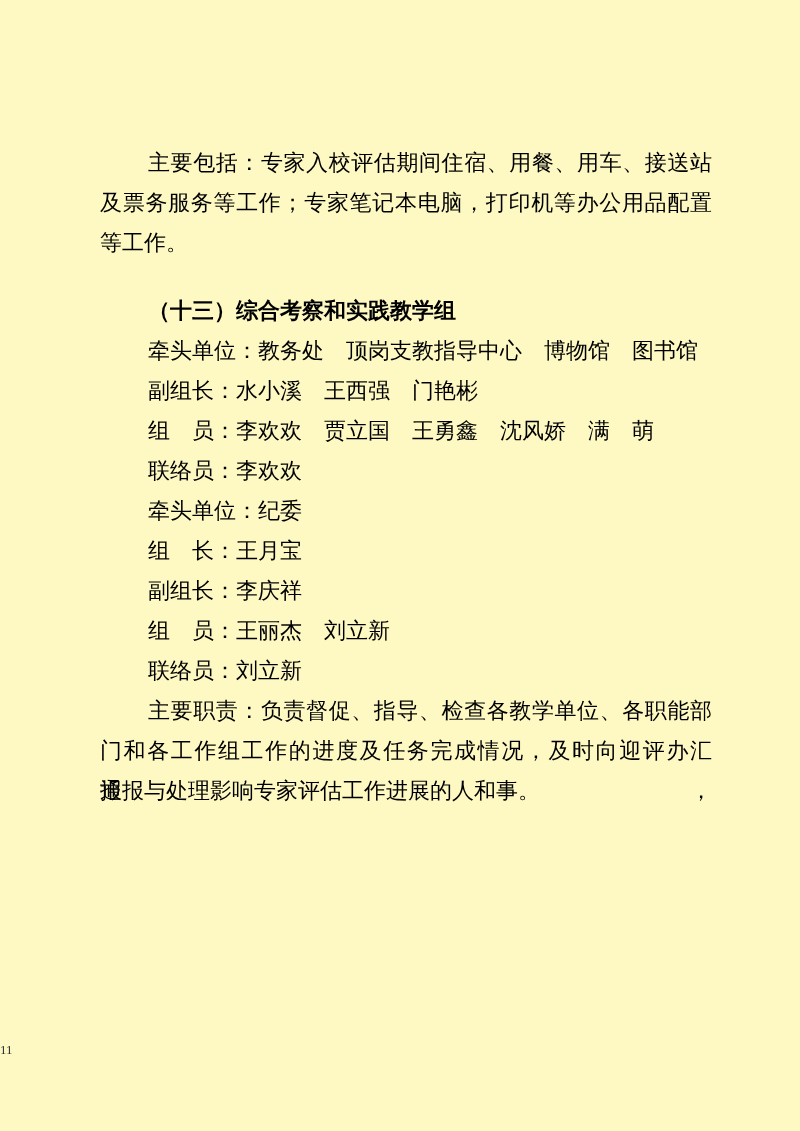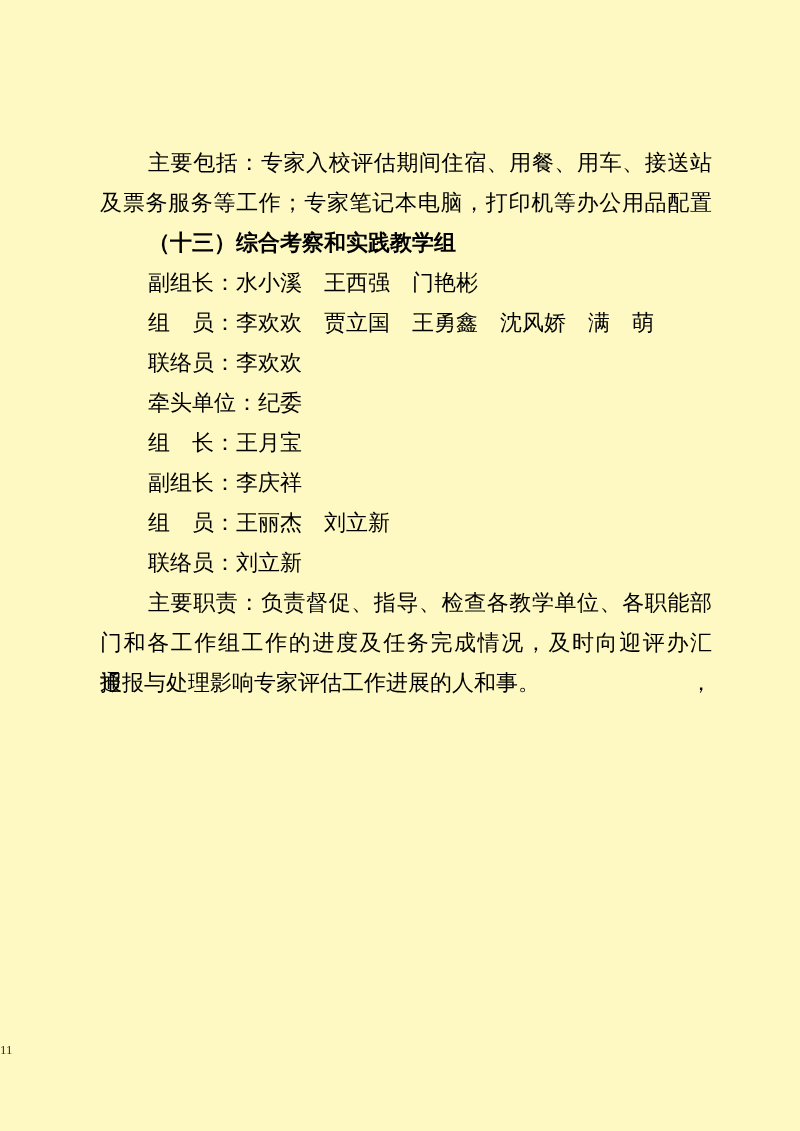--- a/index.html
+++ b/index.html
@@ -35,20 +35,21 @@
     text-align: justify;
     text-align-last: justify;
     text-justify: inter-ideograph;
   }
   .para .line.first {
     text-indent: 48px;
   }
   .heading {
     font-weight: bold;
     padding-left: 48px;
+    margin-top: 28px;
   }
   .row {
     padding-left: 48px;
   }
   .footer {
     position: absolute;
     top: 1040px;
     left: 0;
     width: 100%;
     text-align: left;
@@ -58,22 +59,24 @@
   }
 </style>
 </head>
 <body>
 
 <div class="page">
   <div class="content">
       <div class="para">
         <div class="line first jfull">主要包括：专家入校评估期间住宿、用餐、用车、接送站</div>
         <div class="line jfull">及票务服务等工作；专家笔记本电脑，打印机等办公用品配置</div>
+        <div class="line">等工作。</div>
       </div>
       <div class="heading">（十三）综合考察和实践教学组</div>
+      <div class="row">牵头单位：教务处　顶岗支教指导中心　博物馆　图书馆</div>
       <div class="row">副组长：水小溪　王西强　门艳彬</div>
       <div class="row">组　员：李欢欢　贾立国　王勇鑫　沈风娇　满　萌</div>
       <div class="row">联络员：李欢欢</div>
       <div class="row">牵头单位：纪委</div>
       <div class="row">组　长：王月宝</div>
       <div class="row">副组长：李庆祥</div>
       <div class="row">组　员：王丽杰　刘立新</div>
       <div class="row">联络员：刘立新</div>
       <div class="para">
         <div class="line first jfull">主要职责：负责督促、指导、检查各教学单位、各职能部</div>

